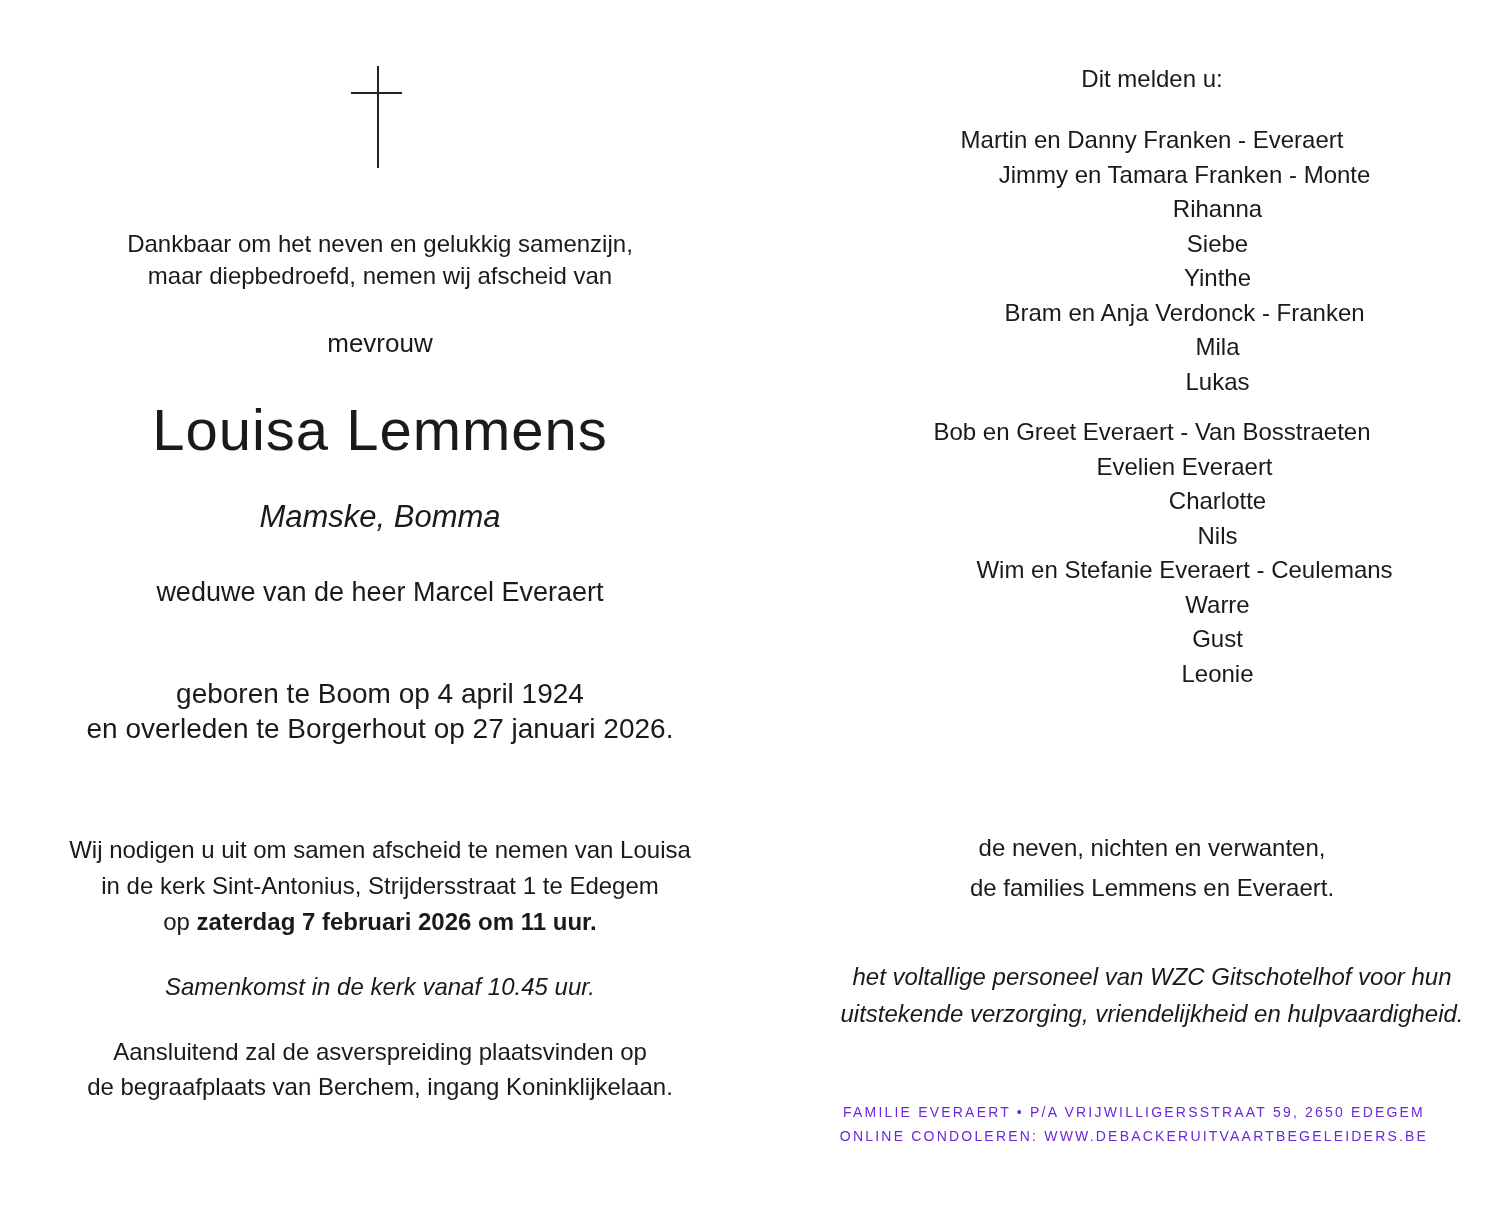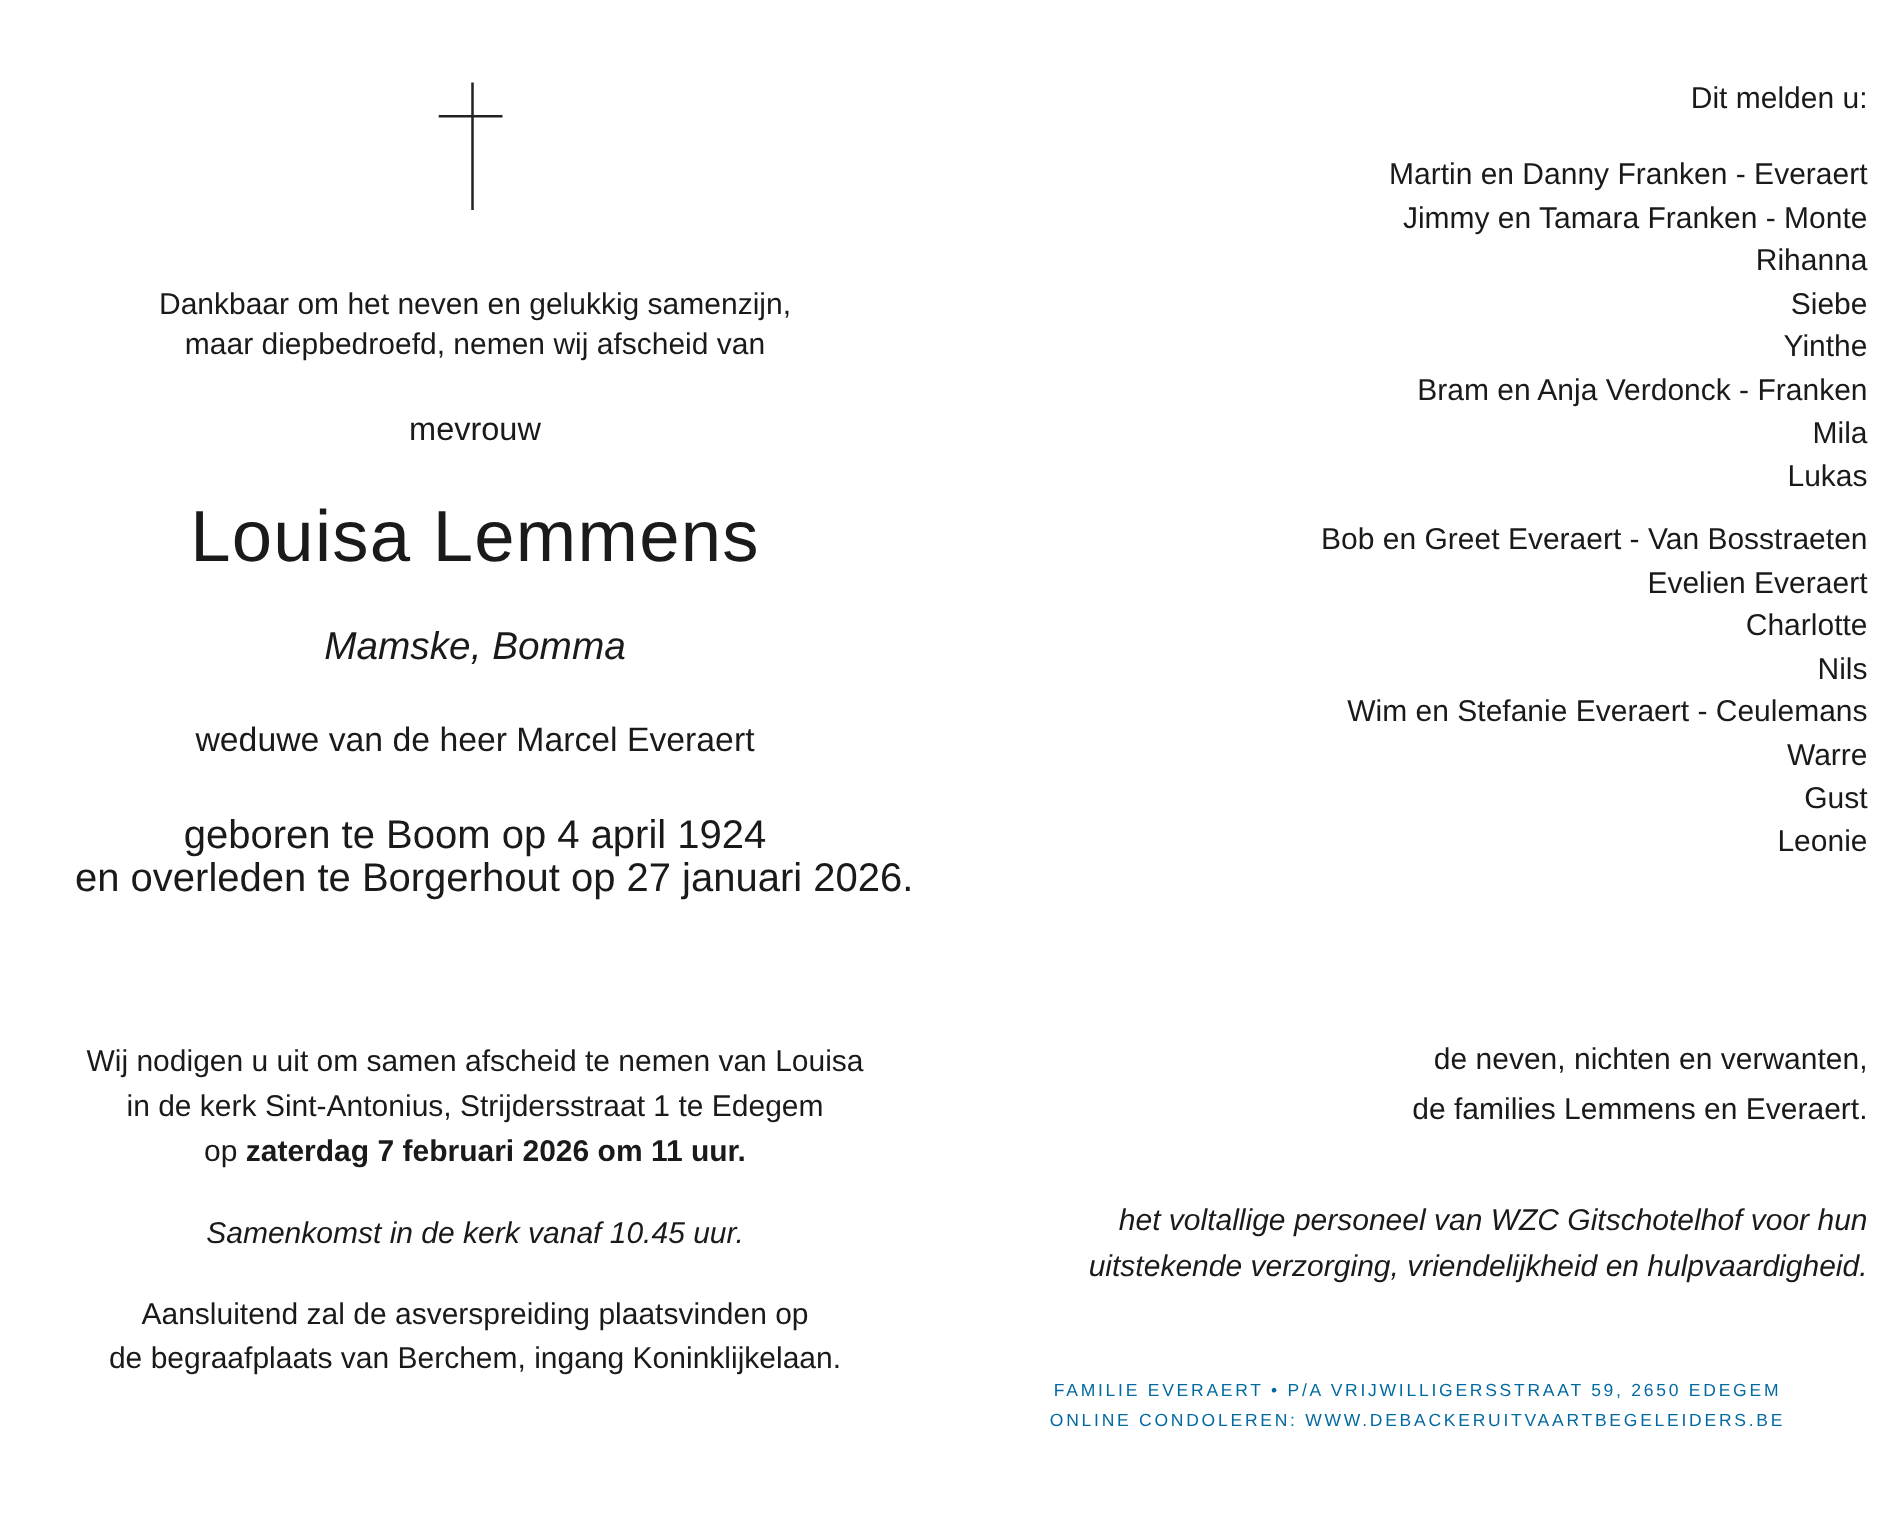--- a/index.html
+++ b/index.html
@@ -14,36 +14,36 @@
   .abs{position:absolute;white-space:nowrap;}
   
   .lc{left:60px;width:640px;text-align:center;}
   #cross-v{position:absolute;left:377px;top:66px;width:1.5px;height:102px;background:#222;}
   #cross-h{position:absolute;left:351px;top:92px;width:51px;height:1.5px;background:#222;}
   #intro-block{top:228px;font-size:24px;line-height:32px;}
   #title-mevrouw{top:328px;font-size:26px;line-height:30px;}
   #deceased-name{top:394px;font-size:58px;line-height:72px;letter-spacing:1px;}
   #nicknames{top:497px;font-size:31px;line-height:40px;font-style:italic;}
   #widow-line{top:574px;font-size:27px;line-height:36px;}
-  #born-died-block{top:650px;font-size:32px;line-height:35px;}
+  #born-died-block{top:676px;font-size:28px;line-height:35px;}
   #invite-block{top:832px;font-size:24px;line-height:36px;}
   #gathering-line{top:969px;font-size:24px;line-height:36px;font-style:italic;}
   #ashes-block{top:1034px;font-size:24px;line-height:35px;}
   
-  .rc{left:822px;width:660px;text-align:right;margin-left:12px;}
+  .rc{left:822px;width:660px;text-align:center;}
   #announcement-heading{top:62px;font-size:24px;line-height:34px;}
   #family-group-1{top:123px;font-size:24px;line-height:34.5px;}
   #family-group-2{top:415px;font-size:24px;line-height:34.5px;}
   .ind0{padding-left:0;}
   .ind1{padding-left:65px;}
   .ind2{padding-left:131px;}
   #relation-note{top:736px;right:64px;left:auto;text-align:right;font-size:24px;line-height:39px;font-style:italic;}
   #relatives-block{top:828px;font-size:24px;line-height:40px;}
   #thanks-block{top:959px;font-size:24px;line-height:36.5px;font-style:italic;}
-  #footer-block{top:1100px;left:759px;width:750px;text-align:center;font-size:14px;line-height:24px;letter-spacing:2.2px;color:#0369a1;}
+  #footer-block{top:1100px;left:759px;width:750px;text-align:center;font-size:14px;line-height:24px;letter-spacing:2.2px;color:#6d28d9;}
 </style>
 </head>
 <body>
 
 <div class="page">
 
   <div>
     <div id="cross-v"></div>
     <div id="cross-h"></div>
   </div>

